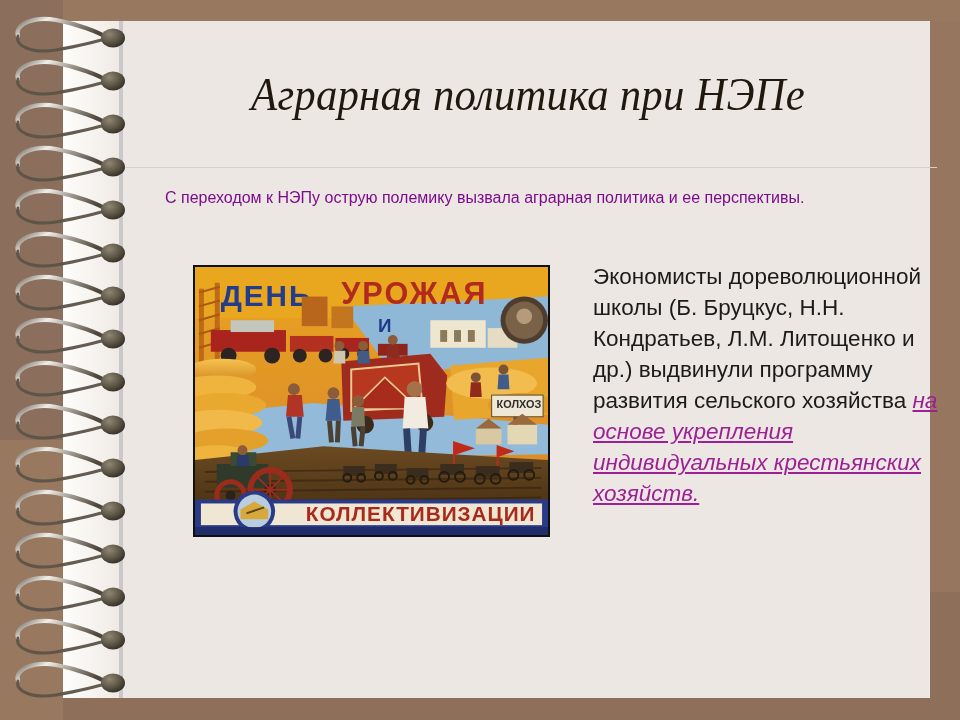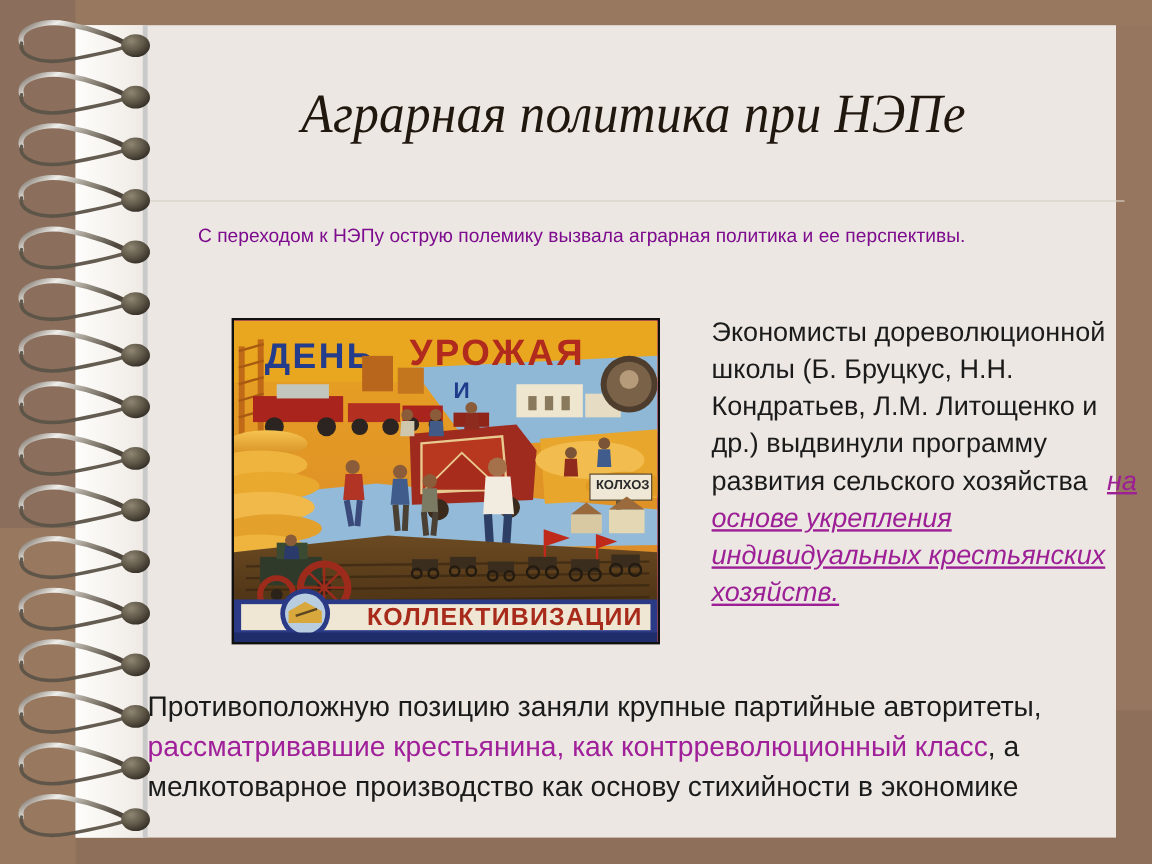--- a/index.html
+++ b/index.html
@@ -127,38 +127,37 @@
     height: 272px;
     background: #101010;
     padding: 2px;
     box-sizing: border-box;
   }
   .poster {
     position: relative;
     width: 100%;
     height: 100%;
     overflow: hidden;
-    background: #ec4899;
+    background: #d946ef;
   }
 
   .right-para {
     position: absolute;
     left: 470px;
     top: 240px;
     width: 360px;
     font-size: 22.5px;
     line-height: 31px;
     color: #1b1b1b;
   }
   .right-para .hl {
     color: #9c1f96;
     font-style: italic;
     text-decoration: underline;
     font-weight: 400;
-    margin-left: 10px;
   }
 
   .bottom-para {
     position: absolute;
     left: 0px;
     top: 552px;
     width: 820px;
     font-size: 23.5px;
     line-height: 33px;
     color: #1b1b1b;
@@ -379,23 +378,20 @@
             </g>
             <rect x="0" y="264" width="357" height="8" fill="#1f2d6b"></rect>
           </svg>
         </div>
       </div>
 
       <div class="right-para">
         <span>Экономисты дореволюционной школы  (Б. Бруцкус,  Н.Н. Кондратьев, Л.М. Литощенко и др.) выдвинули программу развития сельского хозяйства </span><span class="hl">на основе укрепления индивидуальных крестьянских хозяйств.</span>
       </div>
 
-      <div class="bottom-para">
-        <span>Противоположную позицию заняли крупные партийные авторитеты, </span><span class="mag">рассматривавшие крестьянина, как контрреволюционный класс</span><span>, а мелкотоварное производство как основу стихийности в экономике</span>
-      </div>
 
     </div>
   </div>
 
   <svg class="spiral" viewBox="0 0 140 720">
     <defs>
       <linearGradient id="wire" x1="0" y1="0" x2="1" y2="0.3">
         <stop offset="0%" stop-color="#6d6257"></stop>
         <stop offset="30%" stop-color="#efeeea"></stop>
         <stop offset="62%" stop-color="#9d968b"></stop>

